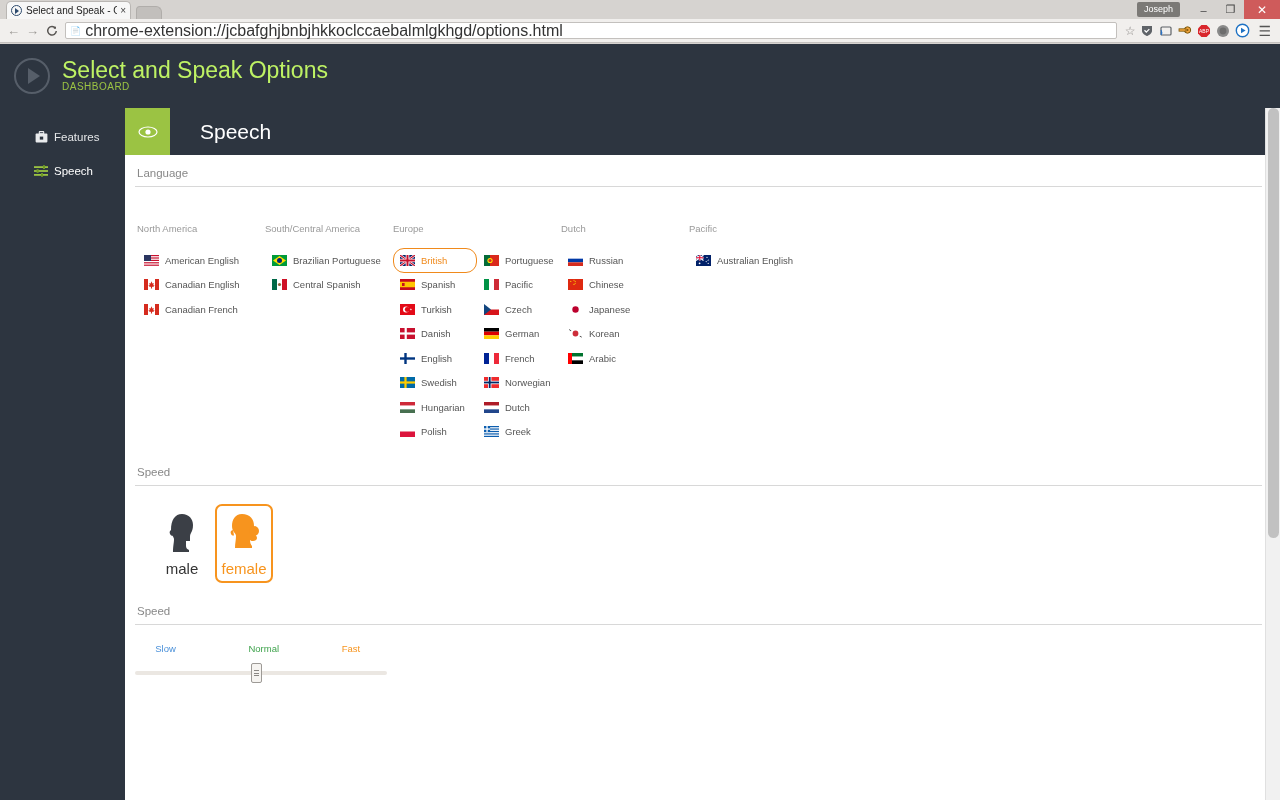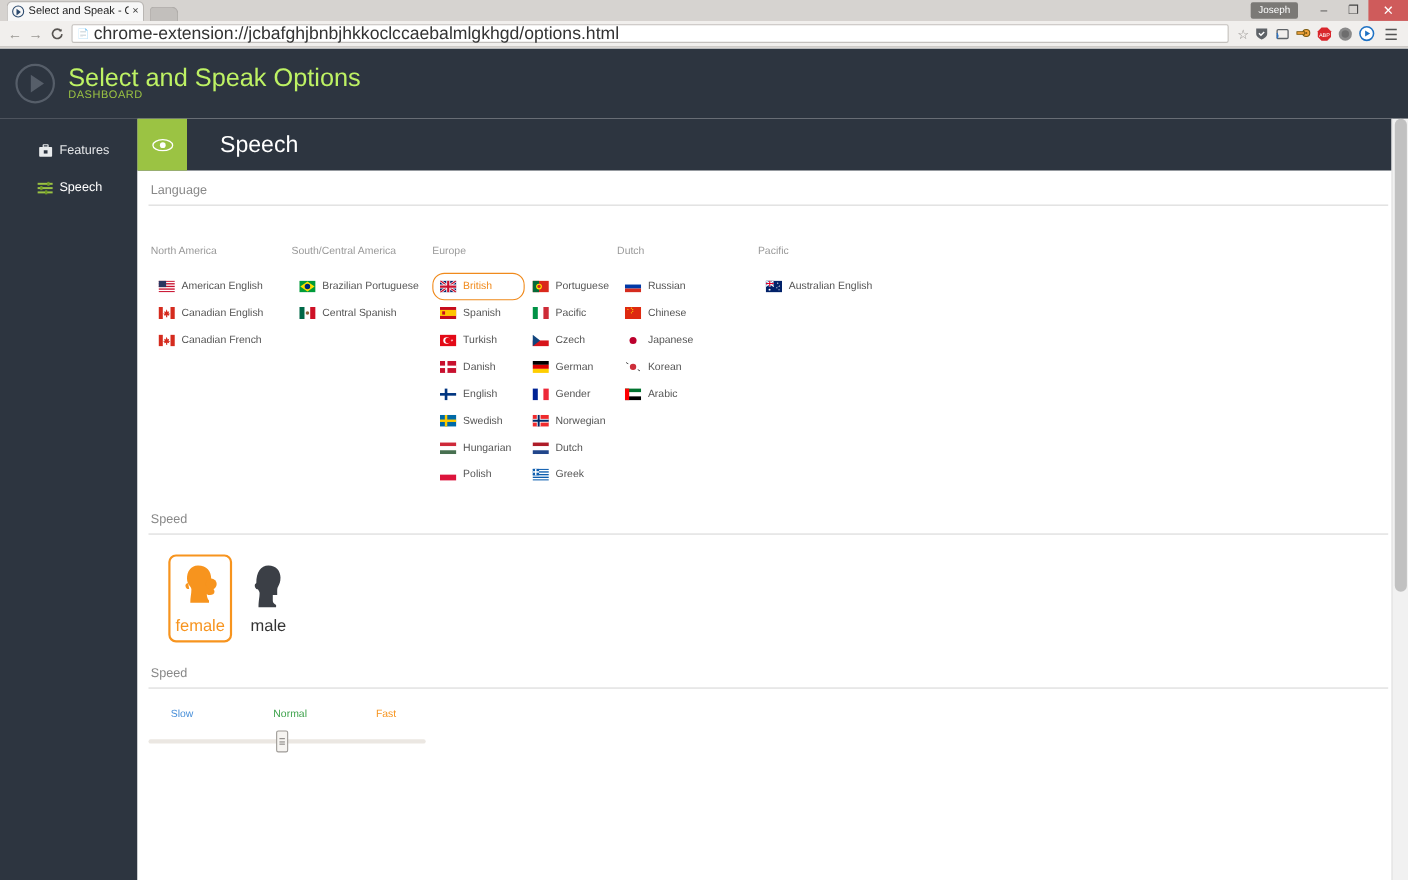--- a/index.html
+++ b/index.html
@@ -490,21 +490,21 @@
                             <rect y="7.33" width="15" height="3.67" fill="#ffce00"></rect>
                           </svg></span>
                         <span>German</span>
                       </div>
                       <div class="lang-item">
                         <span class="flag"><svg viewBox="0 0 15 11" width="15" height="11">
                             <rect width="5" height="11" fill="#002395"></rect>
                             <rect x="5" width="5" height="11" fill="#fff"></rect>
                             <rect x="10" width="5" height="11" fill="#ed2939"></rect>
                           </svg></span>
-                        <span>Gender</span>
+                        <span>French</span>
                       </div>
                       <div class="lang-item">
                         <span class="flag"><svg viewBox="0 0 15 11" width="15" height="11">
                             <rect width="15" height="11" fill="#ef2b2d"></rect>
                             <rect x="4" width="3.4" height="11" fill="#fff"></rect>
                             <rect y="3.8" width="15" height="3.4" fill="#fff"></rect>
                             <rect x="4.8" width="1.8" height="11" fill="#002868"></rect>
                             <rect y="4.6" width="15" height="1.8" fill="#002868"></rect>
                           </svg></span>
                         <span>Norwegian</span>
@@ -614,38 +614,38 @@
                     </div>
                   </div>
                 </div>
               </div>
           </div>
 
           <div style="margin-top:22px">
             <div class="sec-label">Speed</div>
             <div class="sec-rule"></div>
             <div class="gender-wrap">
+              <div class="gender-opt">
+                <span>
+                  <svg width="34" height="42" viewBox="0 0 34 42">
+                    <path d="M17 2c7 0 11 5 11 11 0 4-1 6-2 8-1 1.6-1 3-1 5v3h-4v5c0 2 1 3 3 4v2H8c0-6 1-9 1-13 0-2-3-4-3-9C6 8 10 2 17 2z" fill="#3b3f46"></path>
+                    <path d="M7 18c-2 0-3 2-2 4 .8 1.6 2 2 3 1.6" fill="#3b3f46"></path>
+                  </svg>
+                </span>
+                <span class="gender-label">male</span>
+              </div>
               <div class="gender-opt selected">
                 <span>
                   <svg width="34" height="42" viewBox="0 0 34 42">
                     <path d="M15 2c8 0 12 5 12 12 0 3-1 5-2 7 2 1 5 2 5 5 0 2-2 3-4 3-1 0-2-0-3-1 0 3 1 5 2 6v2H8c0-5 1-8 1-12 0-3-4-4-4-10C5 8 8 2 15 2z" fill="#f7941e"></path>
                     <circle cx="27" cy="19" r="5" fill="#f7941e"></circle>
                     <path d="M6 18c-2 .2-3 2-2 4 .8 1.5 2 1.8 3 1.4" fill="#f7941e"></path>
                   </svg>
                 </span>
                 <span class="gender-label">female</span>
-              </div>
-              <div class="gender-opt">
-                <span>
-                  <svg width="34" height="42" viewBox="0 0 34 42">
-                    <path d="M17 2c7 0 11 5 11 11 0 4-1 6-2 8-1 1.6-1 3-1 5v3h-4v5c0 2 1 3 3 4v2H8c0-6 1-9 1-13 0-2-3-4-3-9C6 8 10 2 17 2z" fill="#3b3f46"></path>
-                    <path d="M7 18c-2 0-3 2-2 4 .8 1.6 2 2 3 1.6" fill="#3b3f46"></path>
-                  </svg>
-                </span>
-                <span class="gender-label">male</span>
               </div>
             </div>
           </div>
 
           <div style="margin-top:22px">
             <div class="sec-label">Speed</div>
             <div class="sec-rule"></div>
             <div class="speed-wrap">
               <div class="speed-labels" id="speed-labels">
                   <span class="speed-lab" style="color: rgb(74, 144, 217); left: 18.24px;">Slow</span>

